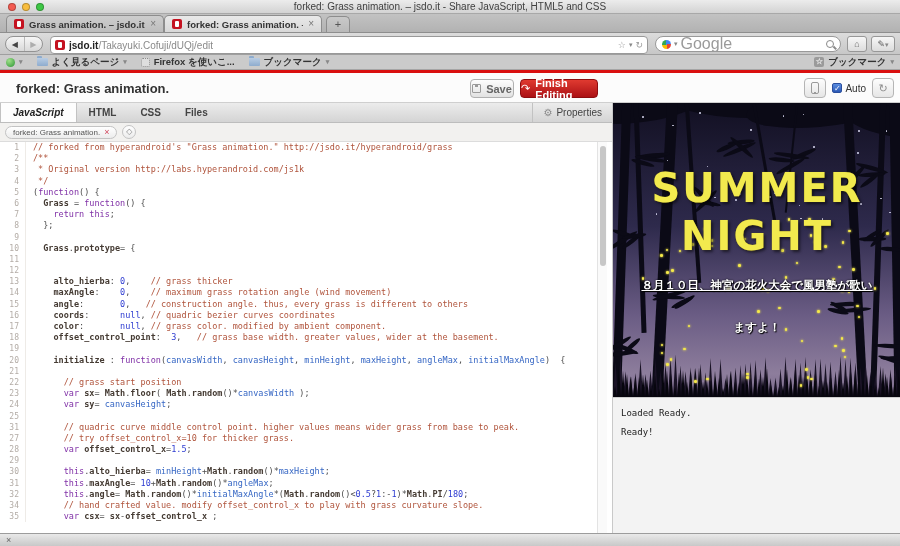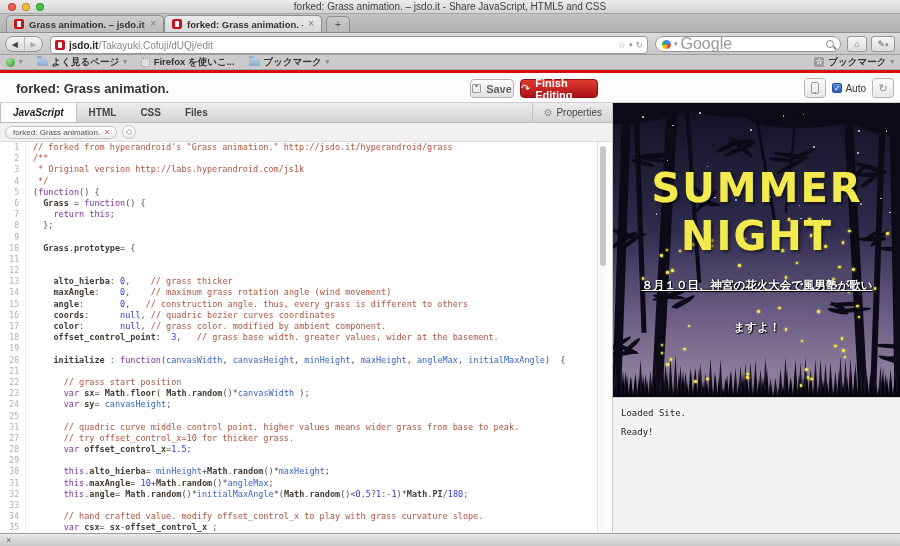--- a/index.html
+++ b/index.html
@@ -301,21 +301,20 @@
         <div class="code-row"><span class="gutter">23</span><span class="ctext"><span class="tok-p">      </span><span class="tok-k">var</span><span class="tok-p"> </span><span class="tok-d">sx</span><span class="tok-p">= </span><span class="tok-d">Math</span><span class="tok-p">.</span><span class="tok-d">floor</span><span class="tok-p">( </span><span class="tok-d">Math</span><span class="tok-p">.</span><span class="tok-d">random</span><span class="tok-p">()*</span><span class="tok-v">canvasWidth</span><span class="tok-p"> );</span></span></div>
         <div class="code-row"><span class="gutter">24</span><span class="ctext"><span class="tok-p">      </span><span class="tok-k">var</span><span class="tok-p"> </span><span class="tok-d">sy</span><span class="tok-p">= </span><span class="tok-v">canvasHeight</span><span class="tok-p">;</span></span></div>
         <div class="code-row"><span class="gutter">25</span><span class="ctext"></span></div>
         <div class="code-row"><span class="gutter">31</span><span class="ctext"><span class="tok-p">      </span><span class="tok-c">// quadric curve middle control point. higher values means wider grass from base to peak.</span></span></div>
         <div class="code-row"><span class="gutter">27</span><span class="ctext"><span class="tok-p">      </span><span class="tok-c">// try offset_control_x=10 for thicker grass.</span></span></div>
         <div class="code-row"><span class="gutter">28</span><span class="ctext"><span class="tok-p">      </span><span class="tok-k">var</span><span class="tok-p"> </span><span class="tok-d">offset_control_x</span><span class="tok-p">=</span><span class="tok-n">1.5</span><span class="tok-p">;</span></span></div>
         <div class="code-row"><span class="gutter">29</span><span class="ctext"></span></div>
         <div class="code-row"><span class="gutter">30</span><span class="ctext"><span class="tok-p">      </span><span class="tok-k">this</span><span class="tok-p">.</span><span class="tok-d">alto_hierba</span><span class="tok-p">= </span><span class="tok-v">minHeight</span><span class="tok-p">+</span><span class="tok-d">Math</span><span class="tok-p">.</span><span class="tok-d">random</span><span class="tok-p">()*</span><span class="tok-v">maxHeight</span><span class="tok-p">;</span></span></div>
         <div class="code-row"><span class="gutter">31</span><span class="ctext"><span class="tok-p">      </span><span class="tok-k">this</span><span class="tok-p">.</span><span class="tok-d">maxAngle</span><span class="tok-p">= </span><span class="tok-n">10</span><span class="tok-p">+</span><span class="tok-d">Math</span><span class="tok-p">.</span><span class="tok-d">random</span><span class="tok-p">()*</span><span class="tok-v">angleMax</span><span class="tok-p">;</span></span></div>
         <div class="code-row"><span class="gutter">32</span><span class="ctext"><span class="tok-p">      </span><span class="tok-k">this</span><span class="tok-p">.</span><span class="tok-d">angle</span><span class="tok-p">= </span><span class="tok-d">Math</span><span class="tok-p">.</span><span class="tok-d">random</span><span class="tok-p">()*</span><span class="tok-v">initialMaxAngle</span><span class="tok-p">*(</span><span class="tok-d">Math</span><span class="tok-p">.</span><span class="tok-d">random</span><span class="tok-p">()&lt;</span><span class="tok-n">0.5</span><span class="tok-p">?</span><span class="tok-n">1</span><span class="tok-p">:-</span><span class="tok-n">1</span><span class="tok-p">)*</span><span class="tok-d">Math</span><span class="tok-p">.</span><span class="tok-d">PI</span><span class="tok-p">/</span><span class="tok-n">180</span><span class="tok-p">;</span></span></div>
-        <div class="code-row"><span class="gutter">33</span><span class="ctext"></span></div>
         <div class="code-row"><span class="gutter">34</span><span class="ctext"><span class="tok-p">      </span><span class="tok-c">// hand crafted value. modify offset_control_x to play with grass curvature slope.</span></span></div>
         <div class="code-row"><span class="gutter">35</span><span class="ctext"><span class="tok-p">      </span><span class="tok-k">var</span><span class="tok-p"> </span><span class="tok-d">csx</span><span class="tok-p">= </span><span class="tok-d">sx</span><span class="tok-p">-</span><span class="tok-d">offset_control_x</span><span class="tok-p"> ;</span></span></div>
       </div>
     </div>
   <div class="ed-scrollbar">
     <div class="ed-thumb"></div>
   </div>
 </div>
 
 <div class="abs rightpane">
@@ -482,20 +481,20 @@
         <div class="dot fly-dot" style="left: 182.882px; top: 158.643px;"></div>
         <div class="dot fly-dot" style="left: 137.11px; top: 144.497px;"></div>
         <div class="dot fly-dot" style="left: 148.407px; top: 185.384px;"></div>
       </div>
     <div class="pv-title l1">SUMMER</div>
     <div class="pv-title l2">NIGHT</div>
     <div class="pv-caption c1">８月１０日、神宮の花火大会で風男塾が歌い</div>
     <div class="pv-caption c2">ますよ！</div>
   </div>
   <div class="console" id="console-box">
-      <div>Loaded Site.</div>
+      <div>Loaded Ready.</div>
       <div>Ready!</div>
     </div>
 </div>
 
 <div class="abs statusbar">
   <span class="status-close">×</span>
 </div>
 
 </body></html>

